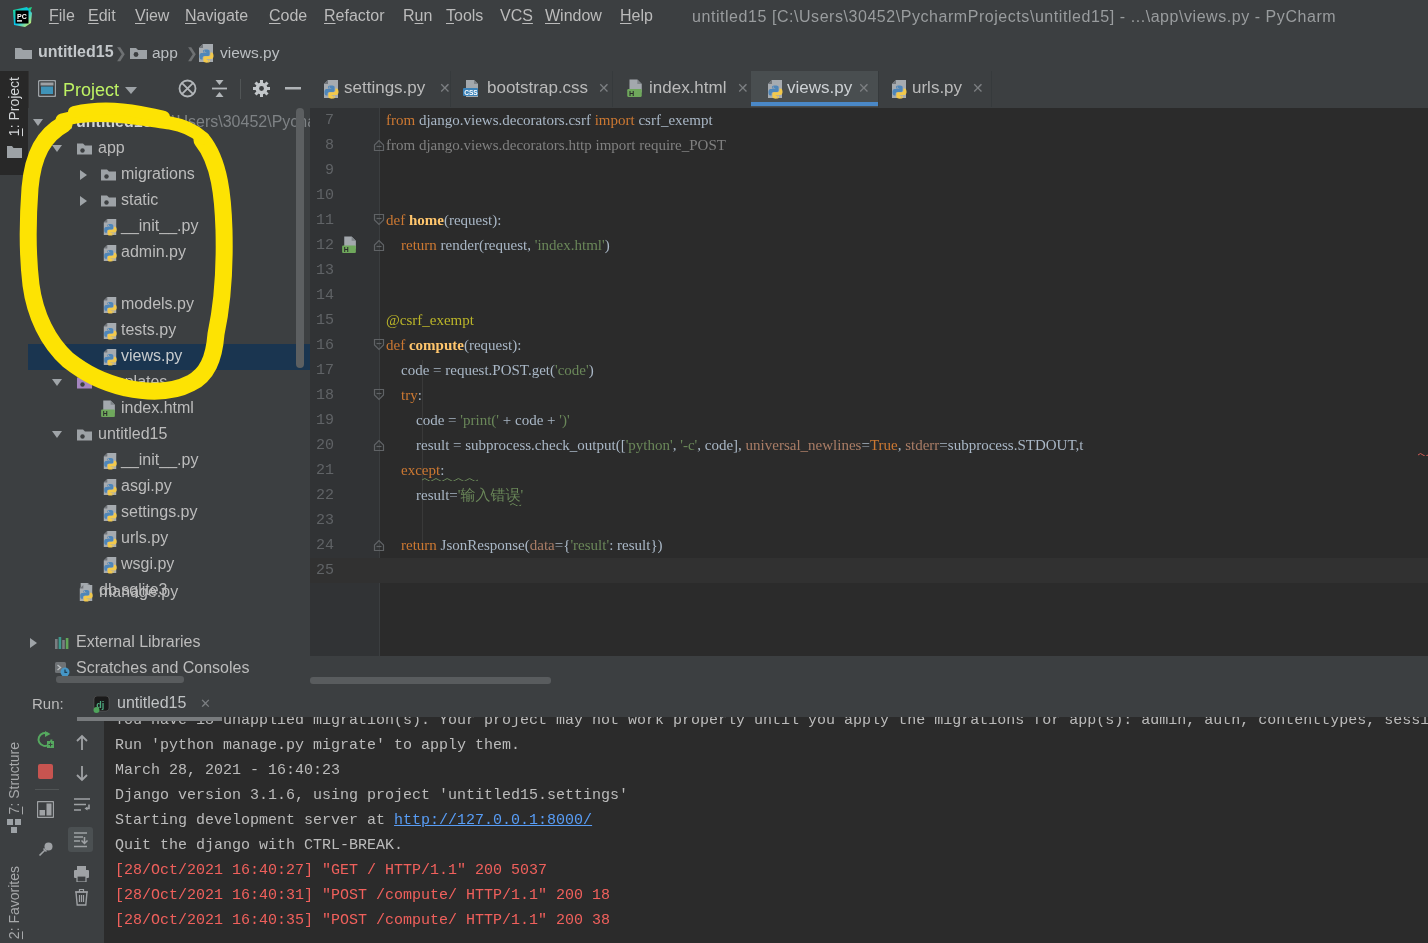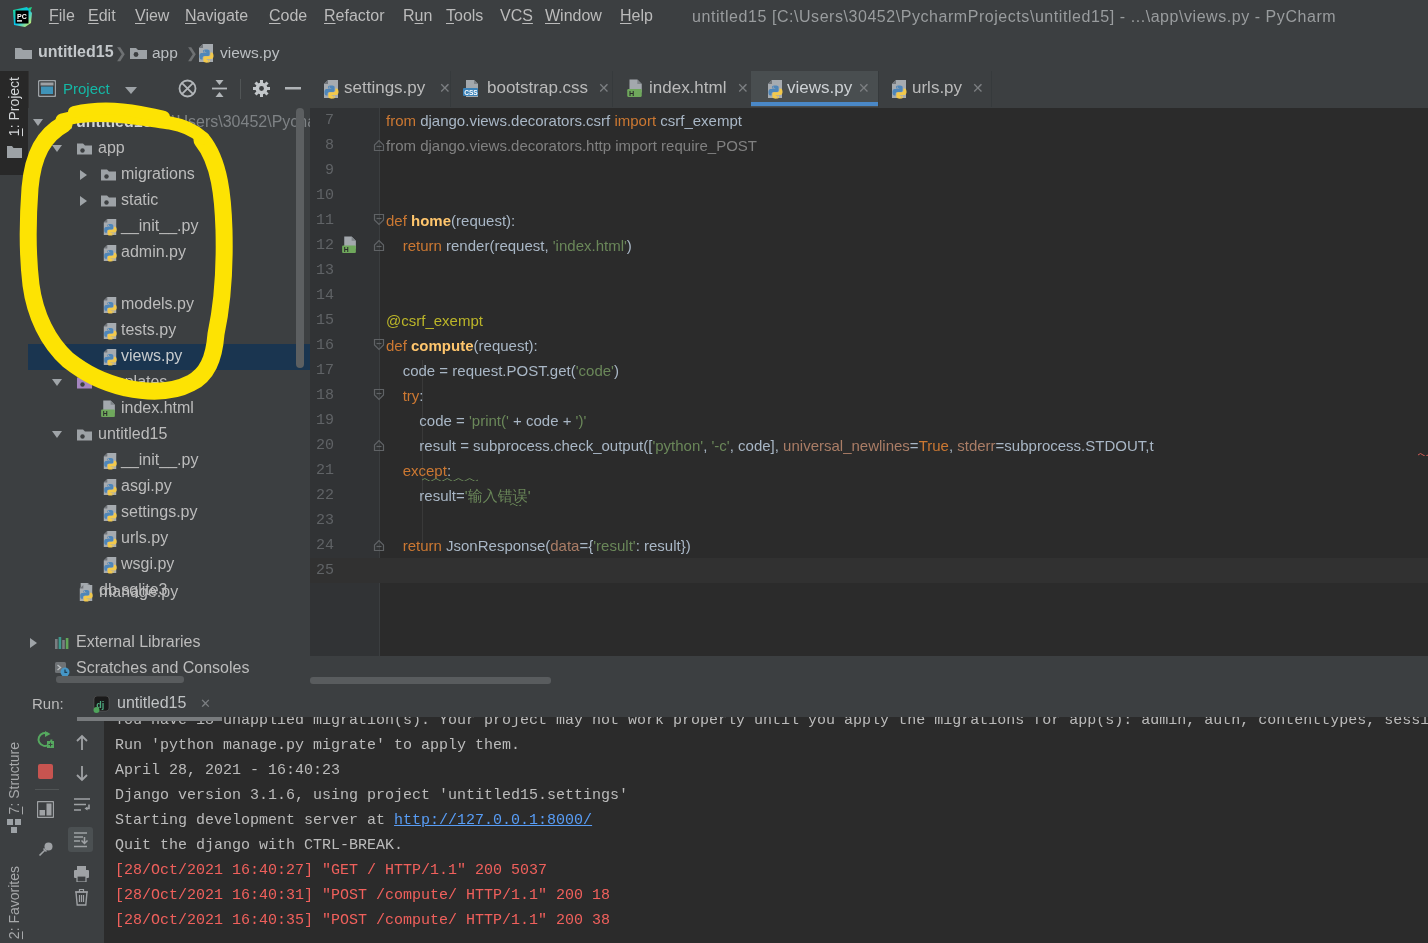--- a/index.html
+++ b/index.html
@@ -13,34 +13,34 @@
 #title{position:absolute;left:692px;top:8px;font-size:16px;letter-spacing:0.55px;color:#999c9e;white-space:pre;}
 
 #crumbs{position:absolute;left:0;top:36px;width:1428px;height:35px;background:#3c3f41;border-bottom:1px solid #323232;}
 .cr{position:absolute;top:8px;font-size:15.5px;color:#bbbfc2;white-space:pre;}
 .chev{position:absolute;top:9px;font-size:14px;color:#6e7173;}
 
 #stripe{position:absolute;left:0;top:71px;width:28px;height:872px;background:#3c3f41;border-right:1px solid #323232;}
 .vlabel{position:absolute;writing-mode:vertical-rl;transform:rotate(180deg);font-size:14px;color:#a6a8aa;white-space:pre;}
 
 #toolrow{position:absolute;left:28px;top:71px;width:1400px;height:37px;background:#3c3f41;border-bottom:1px solid #323232;}
-.tbtxt{position:absolute;font-size:15px;color:#14b8a6;text-align:center;}
+.tbtxt{position:absolute;font-size:18px;color:#bef264;text-align:center;}
 .tab{position:absolute;top:0;height:36px;border-right:1px solid #363a3c;}
 .tablbl{position:absolute;top:7px;font-size:17px;color:#bbbbbb;white-space:pre;}
 .tabx{position:absolute;top:9px;font-size:14px;color:#7c7f82;}
 
 #ptree{position:absolute;left:28px;top:108px;width:282px;height:580px;background:#3c3f41;overflow:hidden;}
 .trow{position:absolute;left:0;width:282px;height:26px;}
 .tl{position:absolute;top:3px;font-size:16px;color:#bcbcbc;white-space:pre;}
 .ti{position:absolute;}
 
 #editor{position:absolute;left:310px;top:108px;width:1118px;height:548px;background:#2b2b2b;}
 #gutter{position:absolute;left:0;top:0;width:69px;height:548px;background:#313335;border-right:1px solid #3b3e40;}
 .ln{position:absolute;width:24px;text-align:right;font-family:"Liberation Mono",monospace;font-size:15px;line-height:25px;color:#606366;left:0;}
-.cl{position:absolute;left:76px;font-family:Liberation Sans, sans-serif;font-size:15px;line-height:25px;height:25px;color:#a9b7c6;white-space:pre;}
+.cl{position:absolute;left:76px;font-family:Liberation Serif, serif;font-size:15px;line-height:25px;height:25px;color:#a9b7c6;white-space:pre;}
 .k{color:#cc7832;}.s{color:#6a8759;}.fn{color:#ffc66d;font-weight:bold;}.dc{color:#bbb529;}.kw{color:#aa7d66;}.gr{color:#808080;}
 
 #midstrip{position:absolute;left:310px;top:656px;width:1118px;height:31px;background:#3c3f41;}
 #runpanel{position:absolute;left:28px;top:688px;width:1400px;height:255px;background:#3c3f41;}
 #rphead{position:absolute;left:0;top:0;width:1400px;height:30px;background:#3c3f41;}
 #console{position:absolute;left:76px;top:29px;width:1324px;height:226px;background:#2b2b2b;overflow:hidden;}
 .con{position:absolute;left:11px;font-family:"Liberation Mono",monospace;font-size:15px;line-height:25px;color:#bbbbbb;white-space:pre;}
 .red{color:#f0605c;}
 svg{display:block;}
 </style>
@@ -466,21 +466,21 @@
 <rect x="1" y="0" width="15" height="15" rx="3" fill="#1a1a1a" stroke="#666" stroke-width="0.5"></rect>
 <text x="3.2" y="11.5" font-size="9" font-weight="bold" fill="#4da87e" font-family="Liberation Sans">dj</text>
 <circle cx="3.5" cy="14" r="3" fill="#4fa45b"></circle>
 </svg>
 <div class="abs" style="left:89px;top:6px;font-size:16px;color:#c0c3c5">untitled15</div>
 <div class="abs" style="left:172px;top:8px;font-size:13px;color:#7c7f82">✕</div>
 </div>
 <div id="console">
 <div class="con" style="top:-9px">You have 18 unapplied migration(s). Your project may not work properly until you apply the migrations for app(s): admin, auth, contenttypes, sessions.</div>
 <div class="con" style="top:16px">Run 'python manage.py migrate' to apply them.</div>
-<div class="con" style="top:41px">April 28, 2021 - 16:40:23</div>
+<div class="con" style="top:41px">March 28, 2021 - 16:40:23</div>
 <div class="con" style="top:66px">Django version 3.1.6, using project 'untitled15.settings'</div>
 <div class="con" style="top:91px">Starting development server at <span style="color:#589df6;text-decoration:underline">http://127.0.0.1:8000/</span></div>
 <div class="con" style="top:116px">Quit the django with CTRL-BREAK.</div>
 <div class="con red" style="top:141px">[28/Oct/2021 16:40:27] "GET / HTTP/1.1" 200 5037</div>
 <div class="con red" style="top:166px">[28/Oct/2021 16:40:31] "POST /compute/ HTTP/1.1" 200 18</div>
 <div class="con red" style="top:191px">[28/Oct/2021 16:40:35] "POST /compute/ HTTP/1.1" 200 38</div>
 </div>
 <div class="abs" style="left:49px;top:29px;width:145px;height:4px;background:#787b7d"></div>
 <svg class="abs" style="left:8px;top:42px" width="19" height="19" viewBox="0 0 19 19">
 <path d="M15.5 9.5 a6.5 6.5 0 1 1 -3 -5.5" stroke="#55a85f" stroke-width="2" fill="none"></path>

